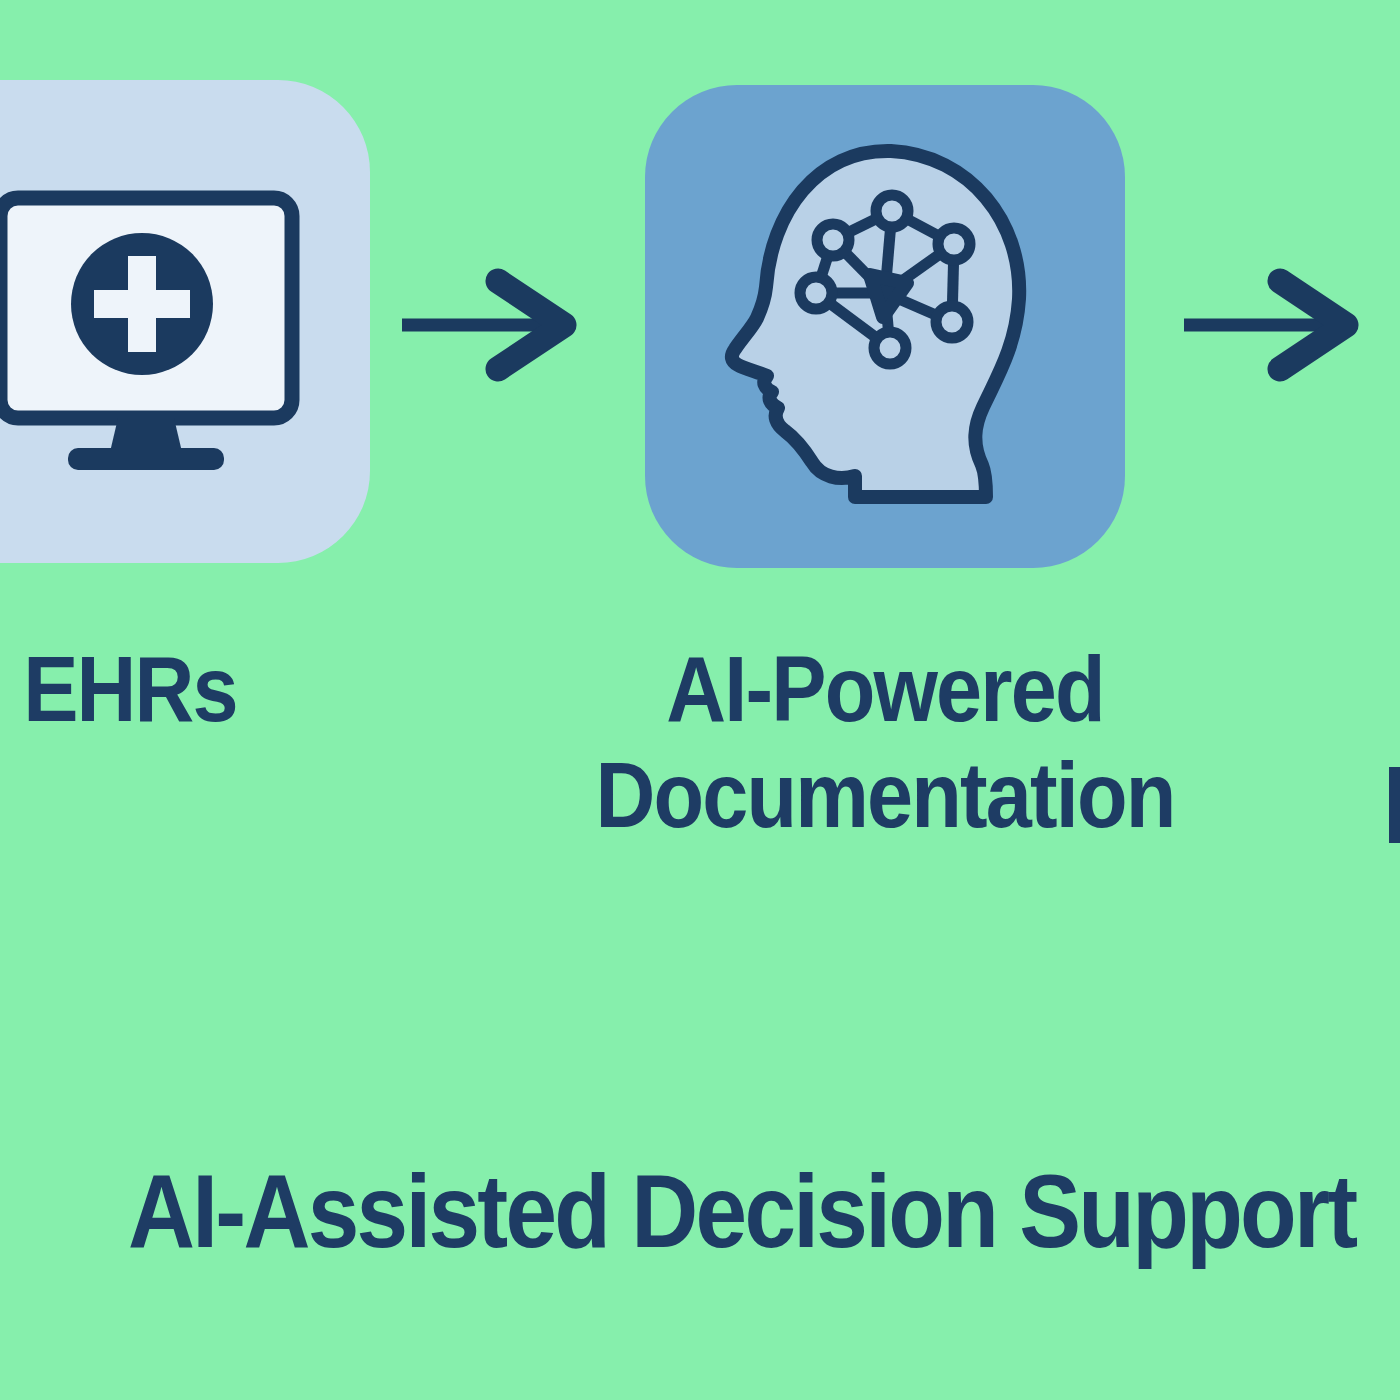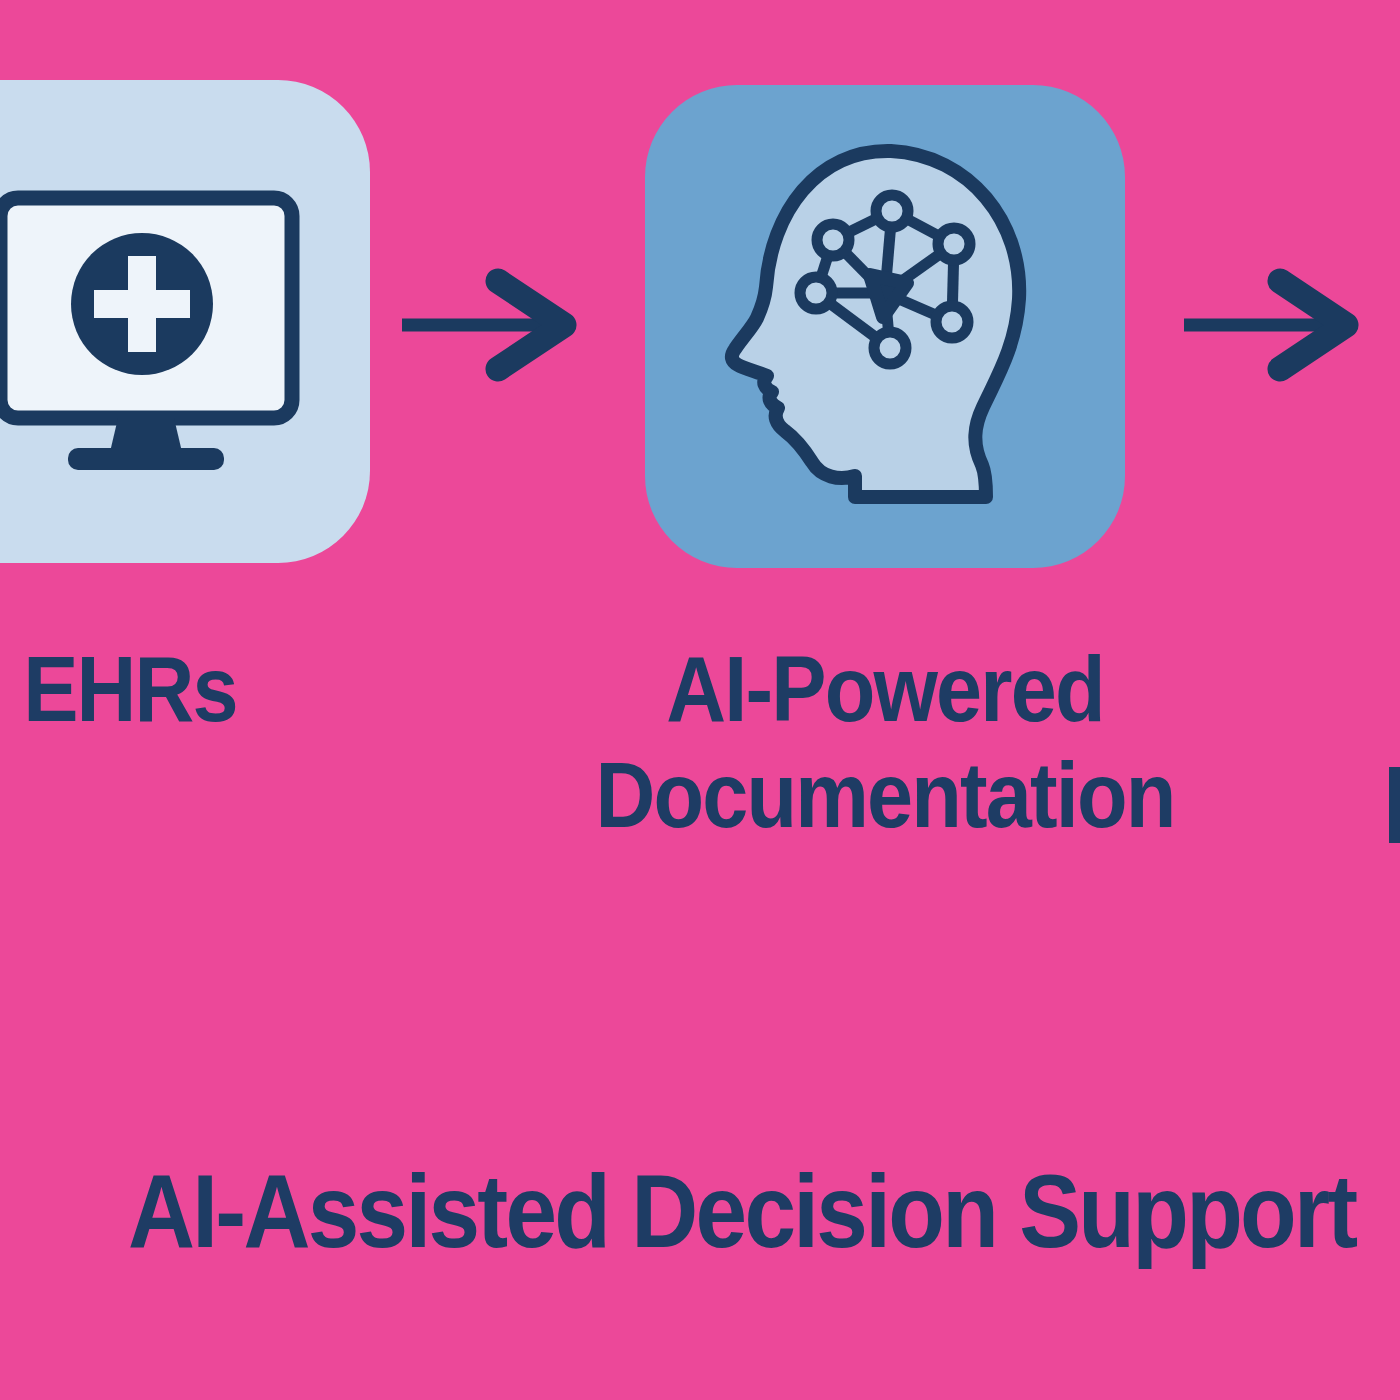--- a/index.html
+++ b/index.html
@@ -2,21 +2,21 @@
 <html><head>
 <meta charset="utf-8">
 <style>
   html, body { margin: 0; padding: 0; }
   body { width: 1400px; height: 1400px; font-family: "Liberation Sans", "DejaVu Sans", sans-serif; }
 
   .stage {
     position: relative;
     width: 1400px;
     height: 1400px;
-    background: #ec4899;
+    background: #86efac;
     overflow: hidden;
   }
 
   .step-box {
     position: absolute;
     width: 480px;
     height: 483px;
     border-radius: 92px;
   }
   .box-ehrs {

